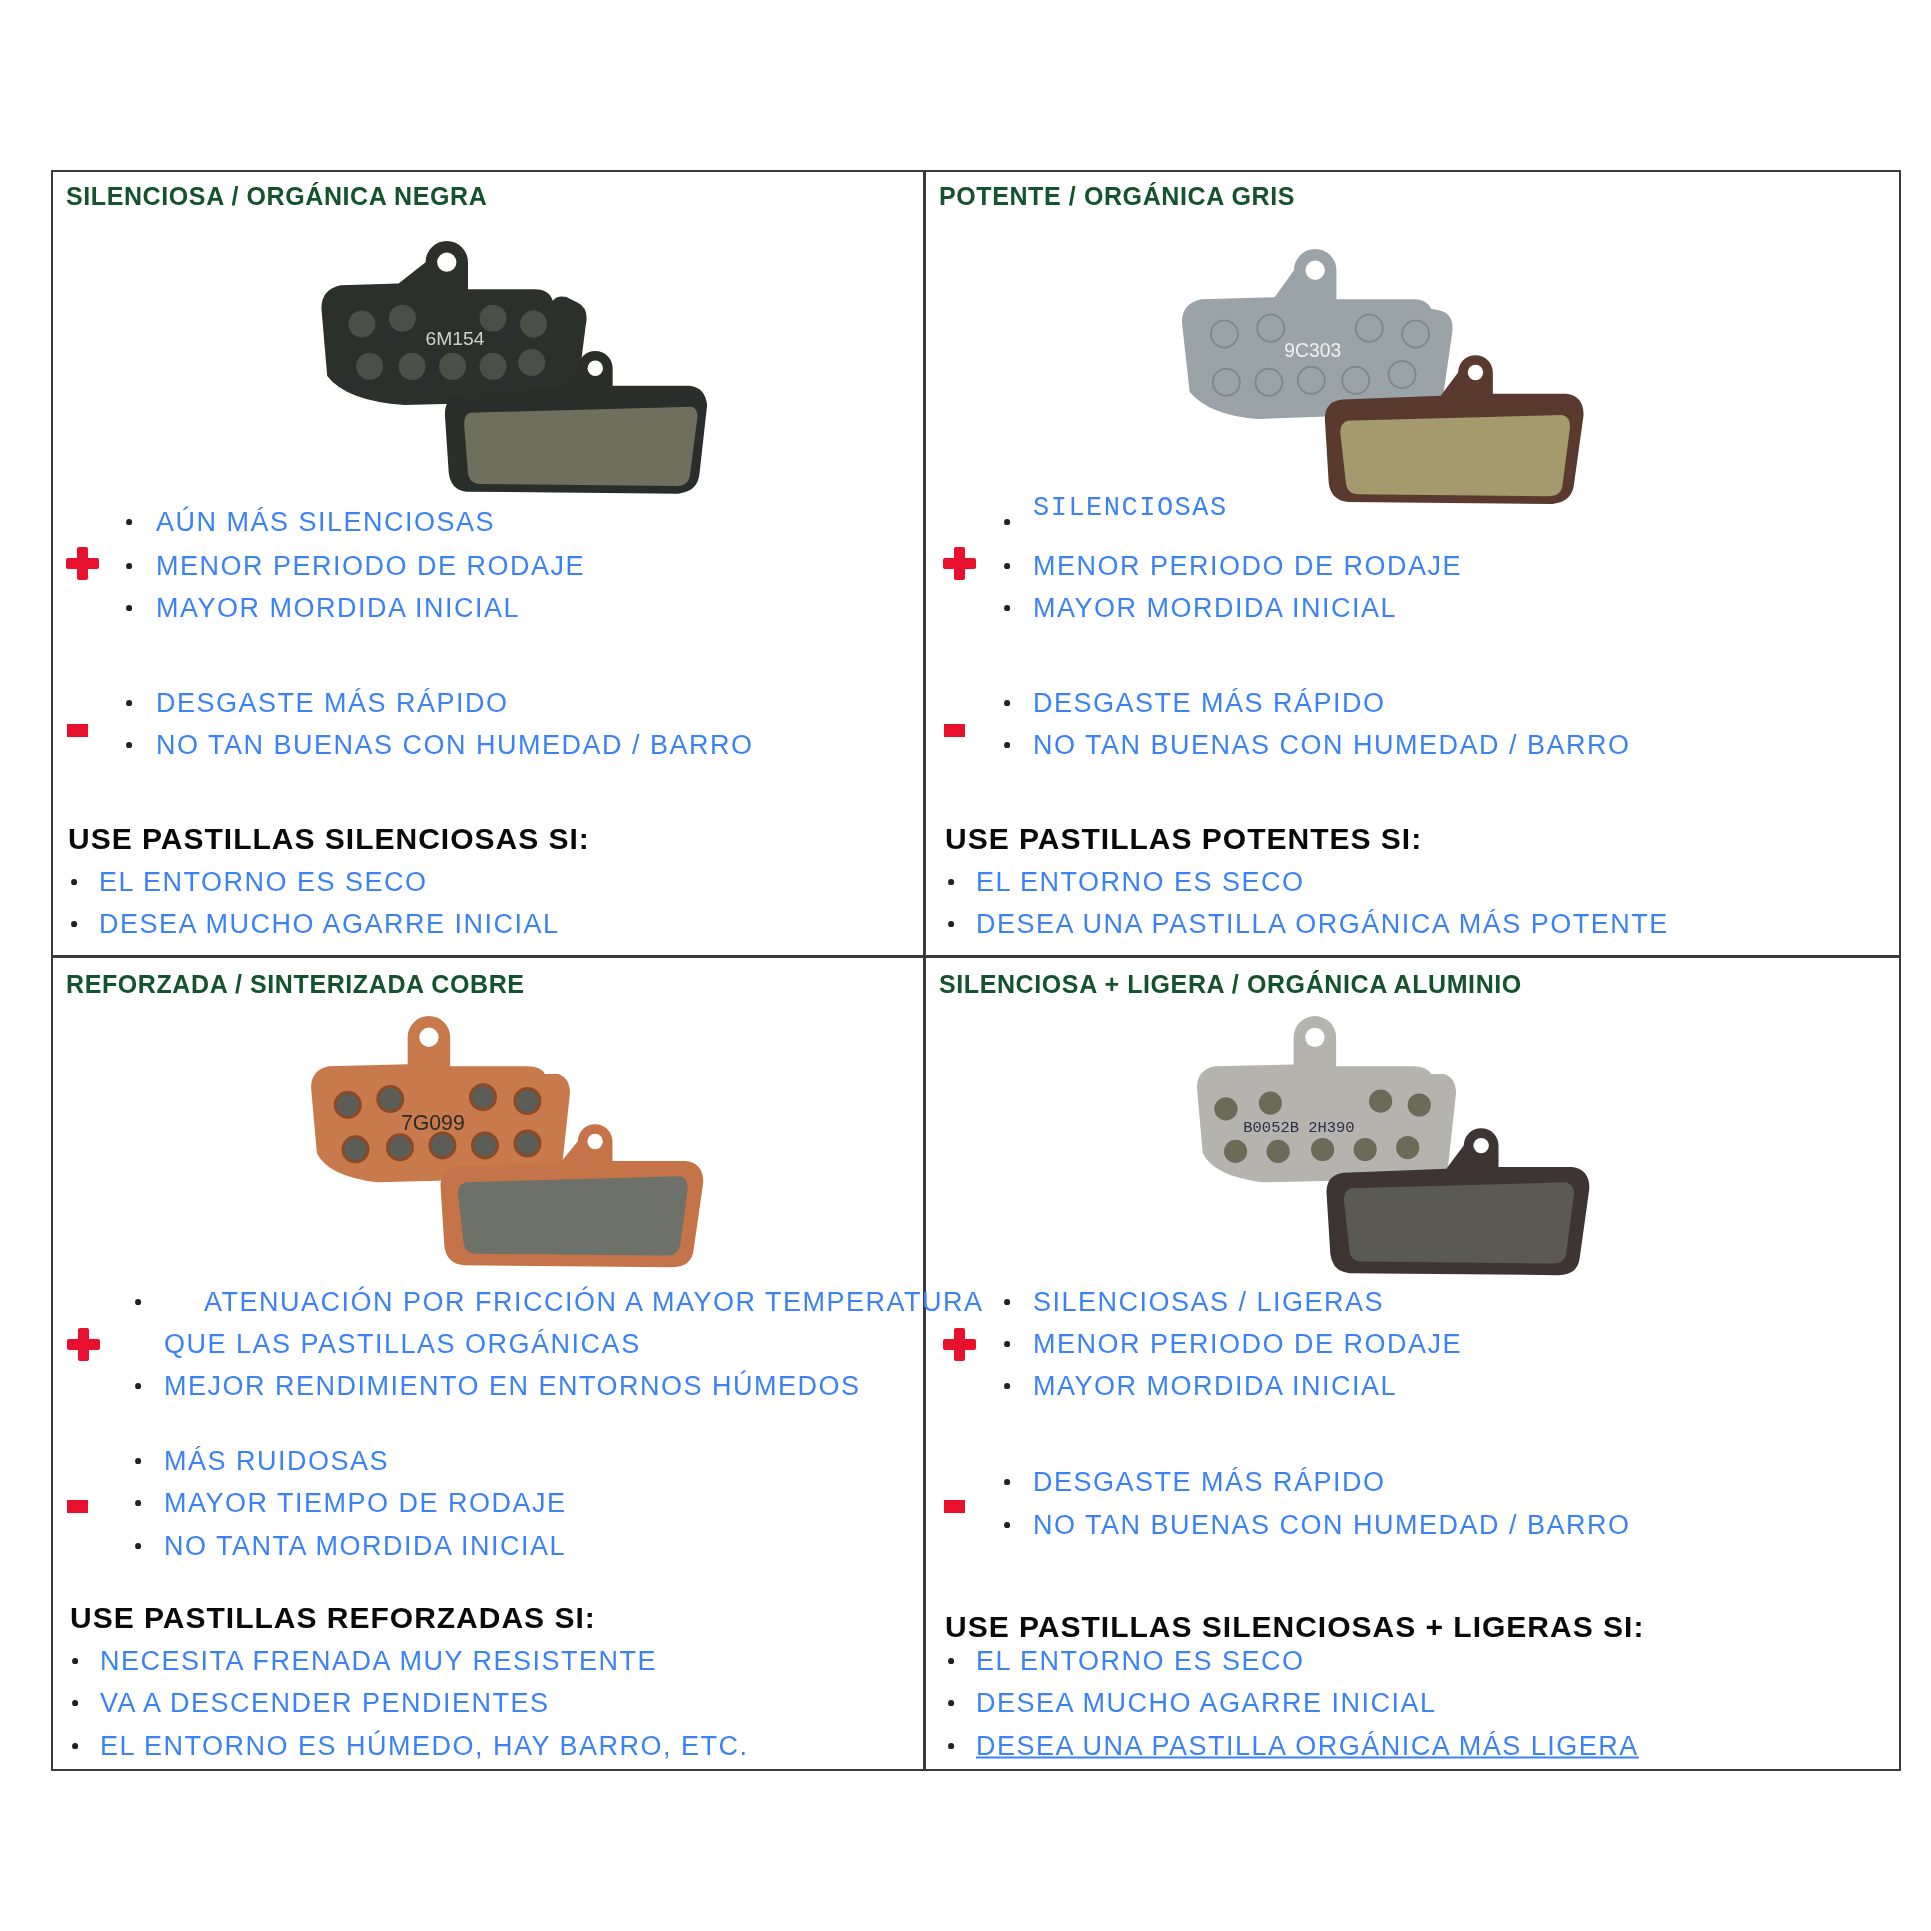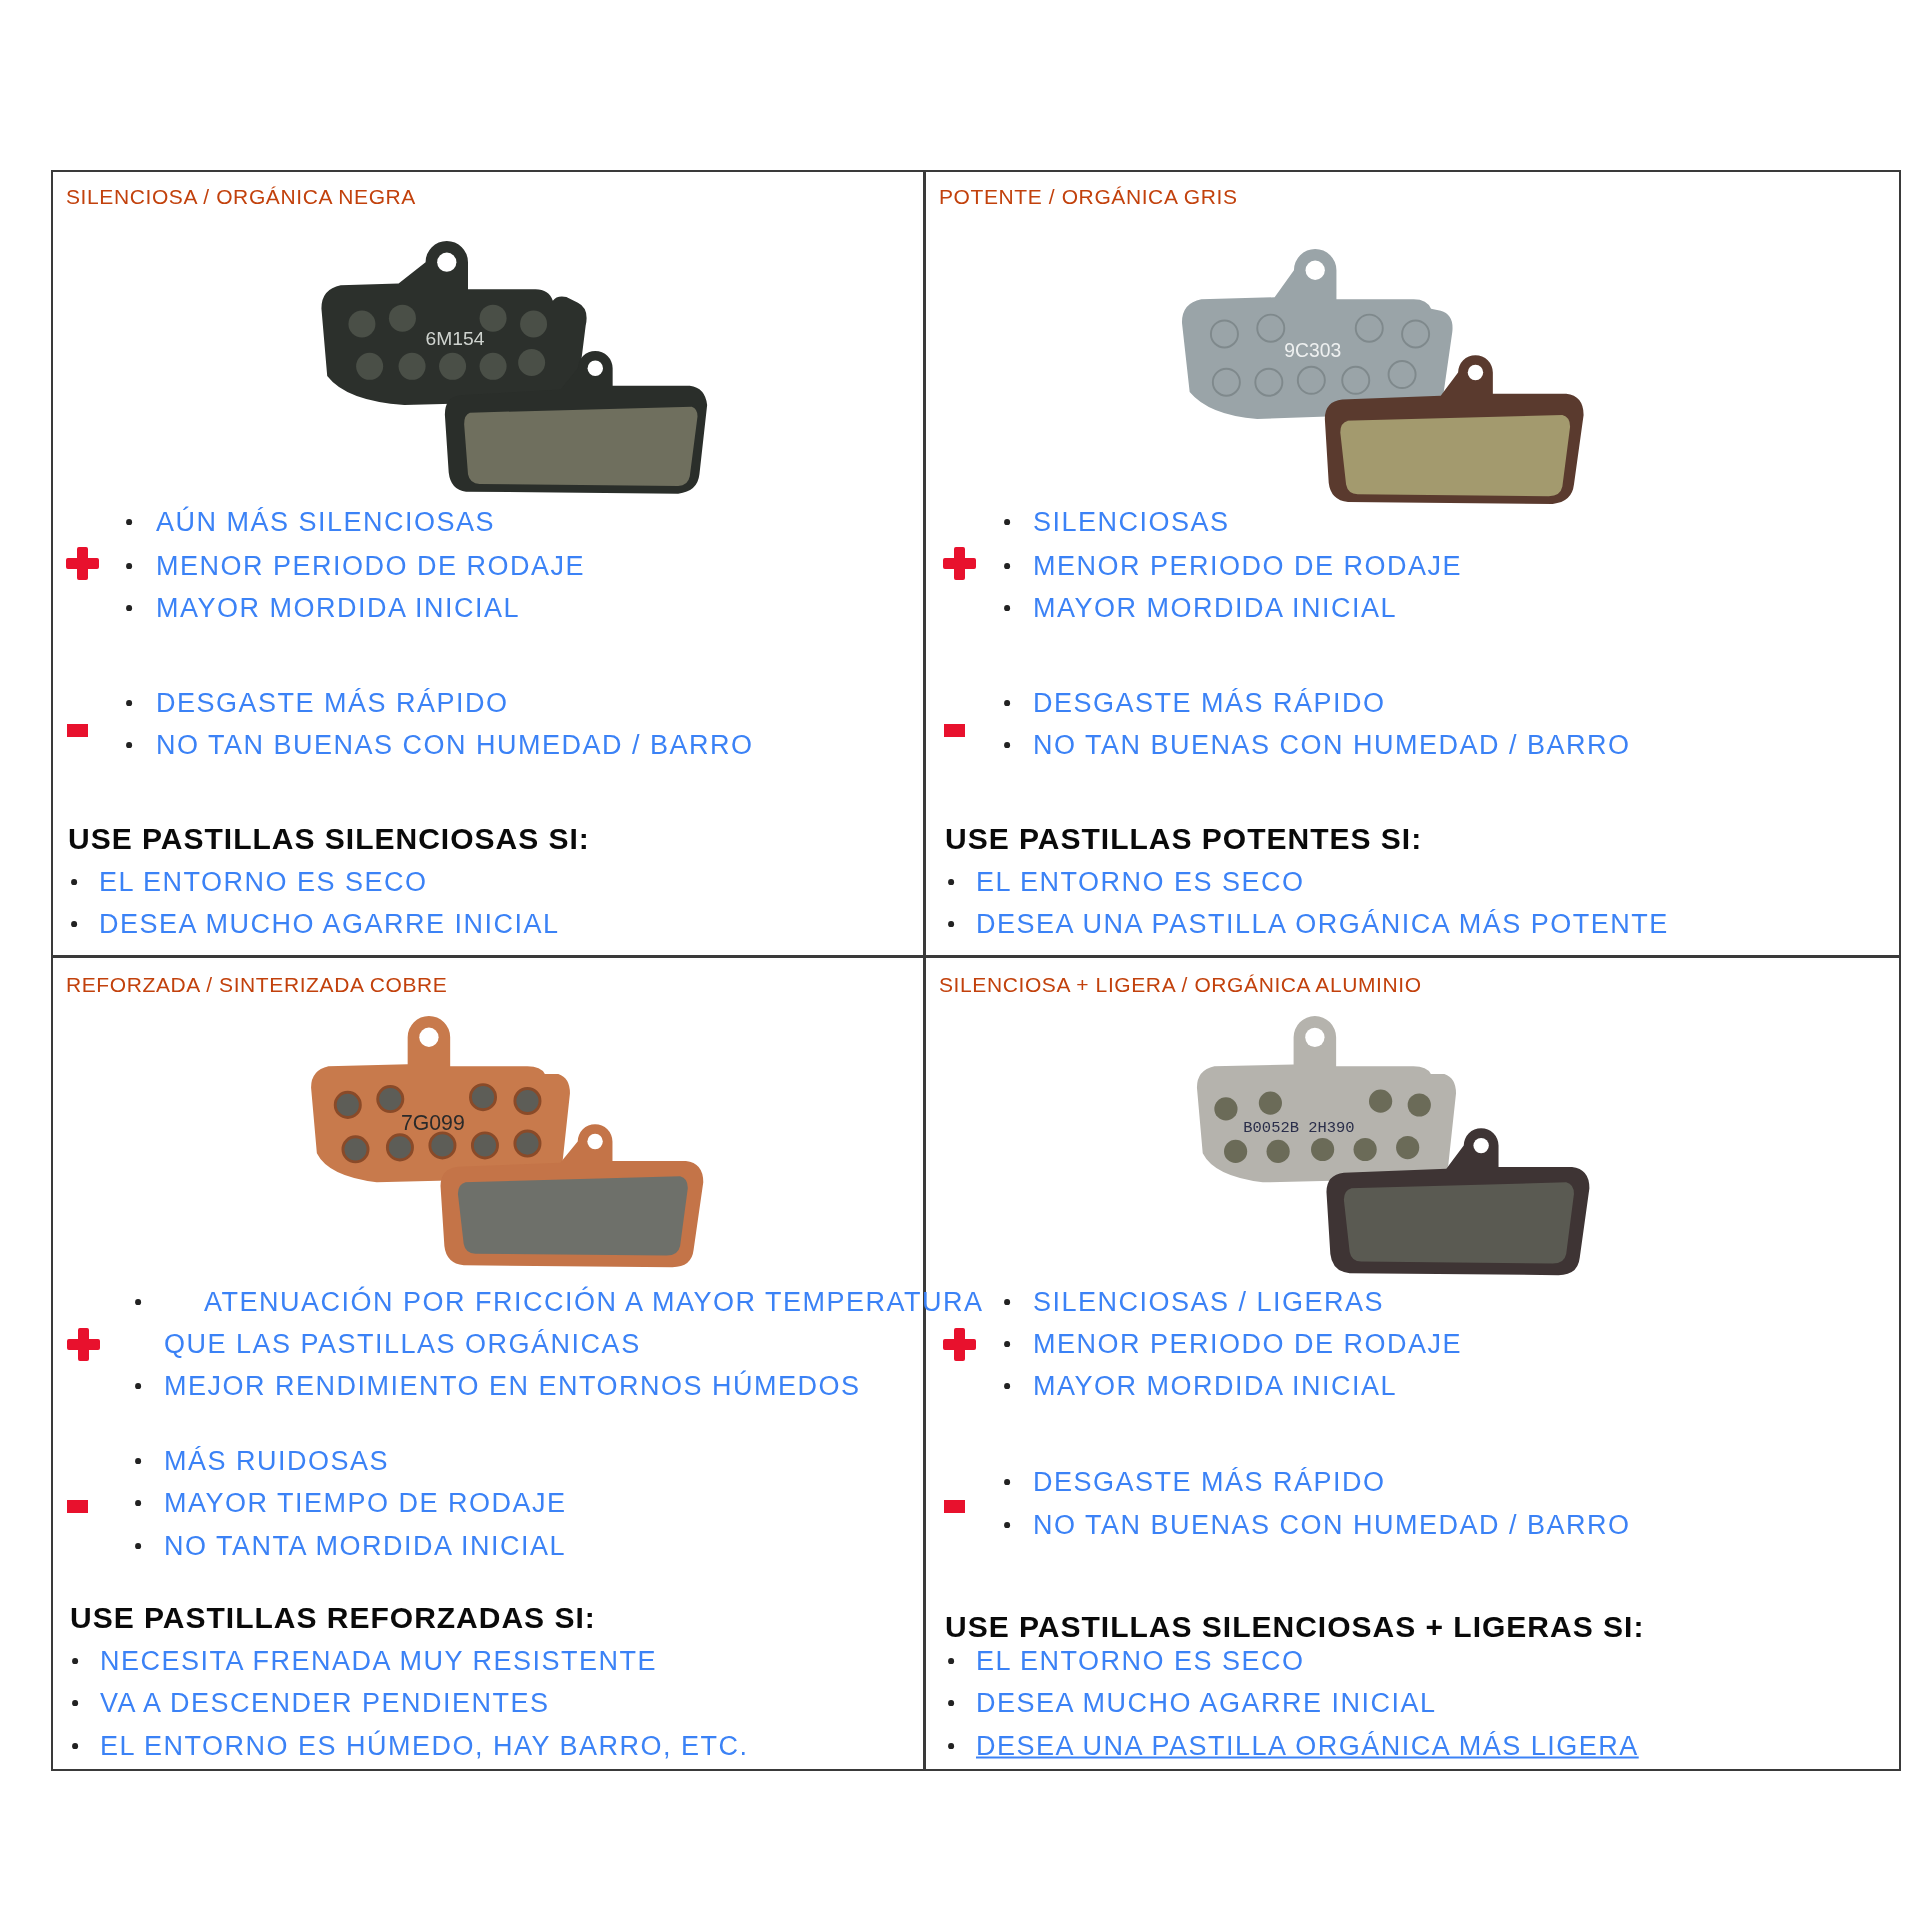--- a/index.html
+++ b/index.html
@@ -3,21 +3,21 @@
 <meta charset="utf-8">
 <style>
   html, body { margin: 0; padding: 0; background: #ffffff; }
   body { width: 1931px; height: 1931px; position: relative; overflow: hidden;
          font-family: "Liberation Sans", "DejaVu Sans", sans-serif; }
   .frame { position: absolute; left: 51px; top: 170px; width: 1850px; height: 1601px;
            border: 2.9px solid #3a3a3a; box-sizing: border-box; }
   .vline { position: absolute; left: 923px; top: 170px; width: 2.9px; height: 1601px; background: #3a3a3a; }
   .hline { position: absolute; left: 51px; top: 955px; width: 1850px; height: 2.9px; background: #3a3a3a; }
   .abs { position: absolute; white-space: nowrap; }
-  .title { font-weight: 400; font-size: 21px; color: #c2410c; letter-spacing: 0.6px; line-height: 29px; transform: translateY(-50%); }
+  .title { font-weight: 700; font-size: 25px; color: #14532d; letter-spacing: 0.6px; line-height: 29px; transform: translateY(-50%); }
   .item { font-size: 27px; color: #3b82f6; letter-spacing: 1.5px; line-height: 31px; transform: translateY(-50%); }
   .bullet { position: absolute; width: 5.8px; height: 5.8px; border-radius: 50%; background: #222; transform: translate(-50%, -50%); }
   .use { font-weight: 700; font-size: 30px; color: #0a0a0a; letter-spacing: 1px; line-height: 35px; transform: translateY(-50%); }
   .plus { position: absolute; width: 33px; height: 33px; }
   .plus::before, .plus::after { content: ""; position: absolute; background: var(--red); border-radius: 1.9px; }
   .plus::before { left: 10.6px; top: 0; width: 11.6px; height: 33px; }
   .plus::after { left: 0; top: 10.6px; width: 33px; height: 11.6px; }
   .minus { position: absolute; width: 21px; height: 12.6px; background: var(--red); }
   .pads { position: absolute; }
   :root { --red: #e8112d; }
@@ -91,21 +91,21 @@
         <circle cx="232" cy="130" r="14"></circle>
     </g>
     <text x="110" y="112" font-size="20" fill="#eef0f0" font-family="'Liberation Sans', sans-serif">9C303</text>
     <path d="M290 128 a18 18 0 0 1 36 0 v22 h76 q18 2 18 22 l-10 72 q-2 18 -22 20 l-212 -2 q-18 -2 -20 -20 l-4 -66 q0 -18 18 -20 l102 -4 z" fill="#5a3a2e"></path>
     <circle cx="308" cy="128" r="8" fill="#fff"></circle>
     <path d="M172 178 l226 -6 q8 2 8 12 l-8 62 q-2 10 -14 10 l-198 -2 q-10 0 -12 -10 l-6 -54 q0 -10 8 -12 z" fill="#a39a6e"></path>
   </svg>
 
   <span class="plus" style="left:943px; top:547px;"></span>
   <span class="bullet" style="left:1007px; top:522px;"></span>
-  <div class="abs item" style="left:1033px; top:522px;">SILENCIOSAS</div>
+  <div class="abs item" style="left:1033px; top:508px;font-family:Liberation Mono, monospace;">SILENCIOSAS</div>
   <span class="bullet" style="left:1007px; top:566px;"></span>
   <div class="abs item" style="left:1033px; top:566px;">MENOR PERIODO DE RODAJE</div>
   <span class="bullet" style="left:1007px; top:608px;"></span>
   <div class="abs item" style="left:1033px; top:608px;">MAYOR MORDIDA INICIAL</div>
 
   <span class="minus" style="left:944px; top:724px;"></span>
   <span class="bullet" style="left:1007px; top:703px;"></span>
   <div class="abs item" style="left:1033px; top:703px;">DESGASTE MÁS RÁPIDO</div>
   <span class="bullet" style="left:1007px; top:745px;"></span>
   <div class="abs item" style="left:1033px; top:745px;">NO TAN BUENAS CON HUMEDAD / BARRO</div>

